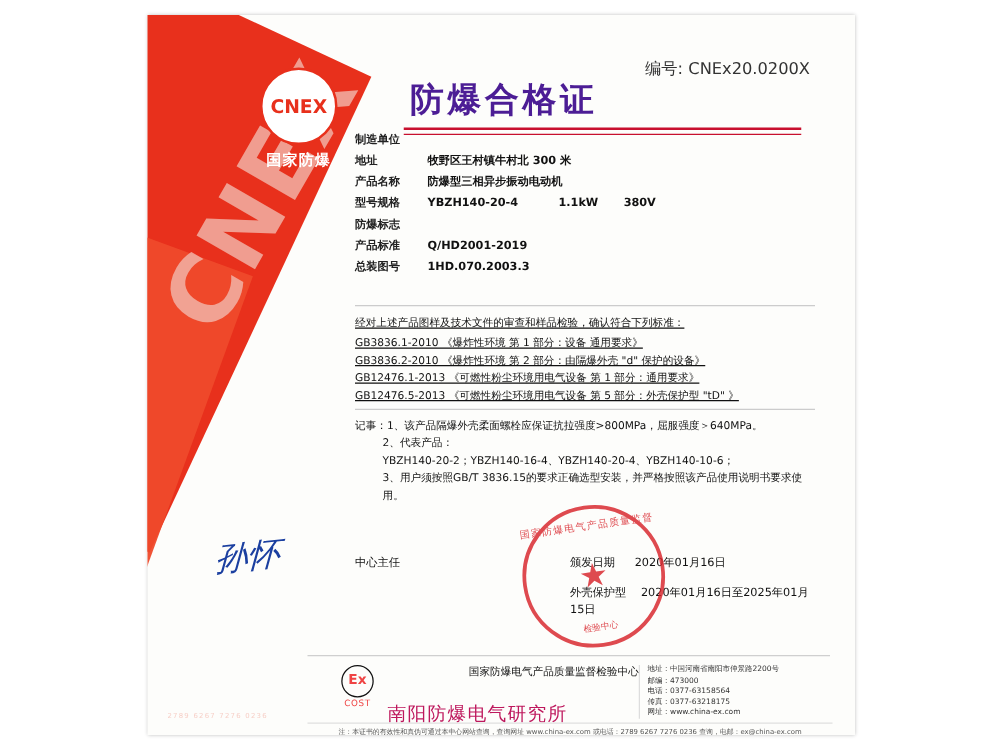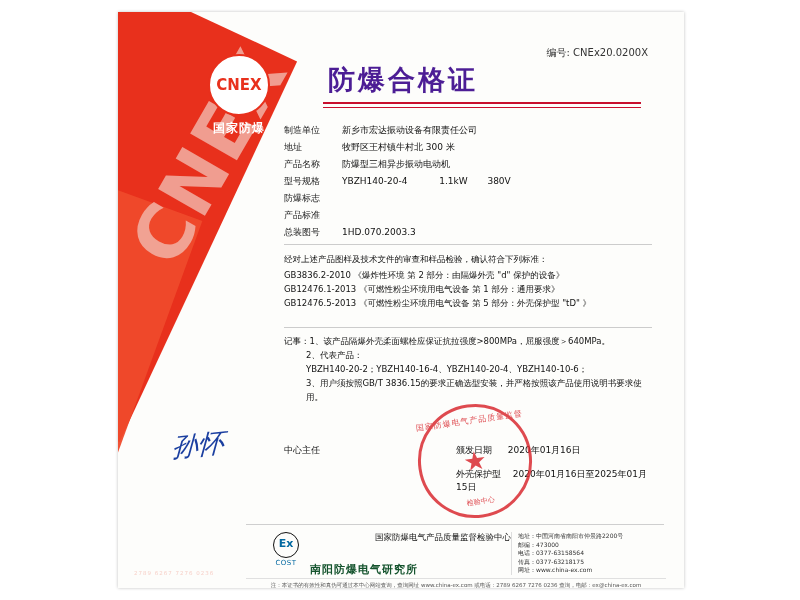--- a/index.html
+++ b/index.html
@@ -121,21 +121,21 @@
     font-weight: bold;
     color: #ffffff;
     letter-spacing: 1px;
   }
 
   
   .cert-no {
     position: absolute;
     right: 36px;
     top: 34px;
-    font-size: 10px;
+    font-size: 13px;
     color: #333;
     z-index: 6;
   }
 
   
   .title {
     position: absolute;
     left: 210px;
     top: 50px;
     width: 300px;
@@ -161,23 +161,24 @@
     width: 318px;
     height: 1px;
     background: #c8102e;
     z-index: 6;
   }
 
   
   .fields {
     position: absolute;
     left: 166px;
-    top: 112px;
+    top: 94px;
     width: 370px;
     z-index: 6;
+    font-weight: bold;
   }
   .frow {
     display: flex;
     align-items: flex-start;
     margin-bottom: 4px;
     font-size: 9px;
     color: #1a1a1a;
     line-height: 13px;
   }
   .flabel {
@@ -208,20 +209,21 @@
 
   .standards {
     position: absolute;
     left: 166px;
     top: 240px;
     width: 370px;
     font-size: 8.5px;
     line-height: 14px;
     color: #111;
     z-index: 6;
+    text-decoration: underline;
   }
   .standards .lead { margin-bottom: 2px; }
 
   .div-line2 {
     position: absolute;
     left: 166px;
     top: 315px;
     width: 368px;
     height: 1px;
     background: #ccc;
@@ -329,37 +331,37 @@
     top: 520px;
     width: 400px;
     display: flex;
     align-items: flex-start;
     z-index: 6;
   }
   .ex-mark {
     width: 36px;
     flex: 0 0 36px;
     text-align: center;
-    color: #0369a1;
+    color: #ef4444;
   }
   .ex-circle {
     width: 24px;
     height: 24px;
     border: 1.5px solid #111;
     border-radius: 50%;
     margin: 0 auto;
     font-size: 11px;
     line-height: 22px;
     font-weight: bold;
   }
   .ex-text { font-size: 7px; margin-top: 1px; letter-spacing: 0.5px; }
 
   .footer-org { flex: 1; padding-left: 6px; }
   .footer-org .line1 { font-size: 8.5px; color: #111; margin-bottom: 18px; text-align: right; }
-  .footer-org .line2 { font-size: 11px; color: #14532d; font-weight: bold; letter-spacing: 1px; }
+  .footer-org .line2 { font-size: 15px; color: #be185d; font-weight: normal; letter-spacing: 1px; }
 
   .footer-addr {
     width: 150px;
     flex: 0 0 150px;
     font-size: 6px;
     line-height: 8.5px;
     color: #333;
     border-left: 1px solid #ddd;
     padding-left: 6px;
   }
@@ -412,21 +414,20 @@
       <span>CNEx20.0200X</span>
     </div>
 
     <div class="title">防爆合格证</div>
     <div class="title-rule"></div>
     <div class="title-rule2"></div>
 
     <div class="fields">
       <div class="frow">
         <div class="flabel">制造单位</div>
-        <div class="fvalue">新乡市宏达振动设备有限责任公司</div>
       </div>
       <div class="frow">
         <div class="flabel">地址</div>
         <div class="fvalue">牧野区王村镇牛村北 300 米</div>
       </div>
       <div class="frow">
         <div class="flabel">产品名称</div>
         <div class="fvalue">防爆型三相异步振动电动机</div>
       </div>
       <div class="frow">
@@ -437,31 +438,33 @@
           <span class="seg">1.1kW</span>
           <span class="seg-gap-sm"></span>
           <span class="seg">380V</span>
         </div>
       </div>
       <div class="frow">
         <div class="flabel">防爆标志</div>
       </div>
       <div class="frow">
         <div class="flabel">产品标准</div>
+        <div class="fvalue">Q/HD2001-2019</div>
       </div>
       <div class="frow">
         <div class="flabel">总装图号</div>
         <div class="fvalue">1HD.070.2003.3</div>
       </div>
     </div>
 
     <div class="div-line"></div>
 
     <div class="standards">
       <div class="lead">经对上述产品图样及技术文件的审查和样品检验，确认符合下列标准：</div>
+      <div>GB3836.1-2010 《爆炸性环境 第 1 部分：设备 通用要求》</div>
       <div>GB3836.2-2010 《爆炸性环境 第 2 部分：由隔爆外壳 "d" 保护的设备》</div>
       <div>GB12476.1-2013 《可燃性粉尘环境用电气设备 第 1 部分：通用要求》</div>
       <div>GB12476.5-2013 《可燃性粉尘环境用电气设备 第 5 部分：外壳保护型 "tD" 》</div>
     </div>
 
     <div class="div-line2"></div>
 
     <div class="notes">
       <div>
         <span>记事：</span><span>1、该产品隔爆外壳柔面螺栓应保证抗拉强度&gt;800MPa，屈服强度＞640MPa。</span>

